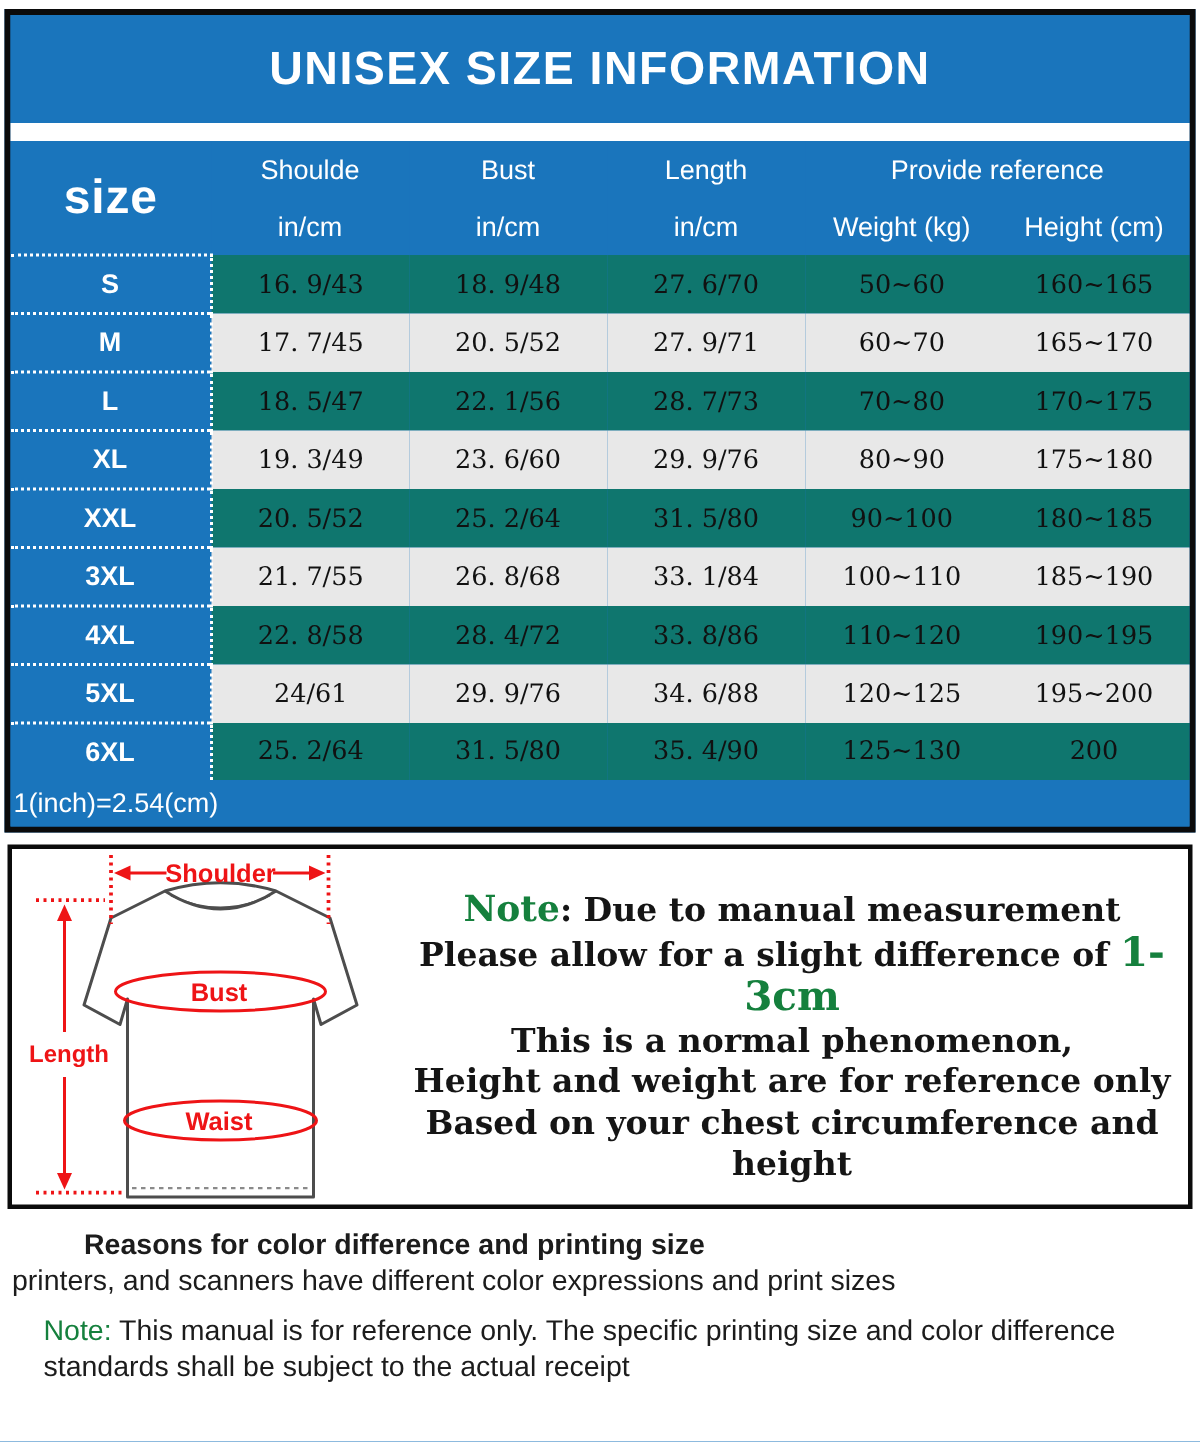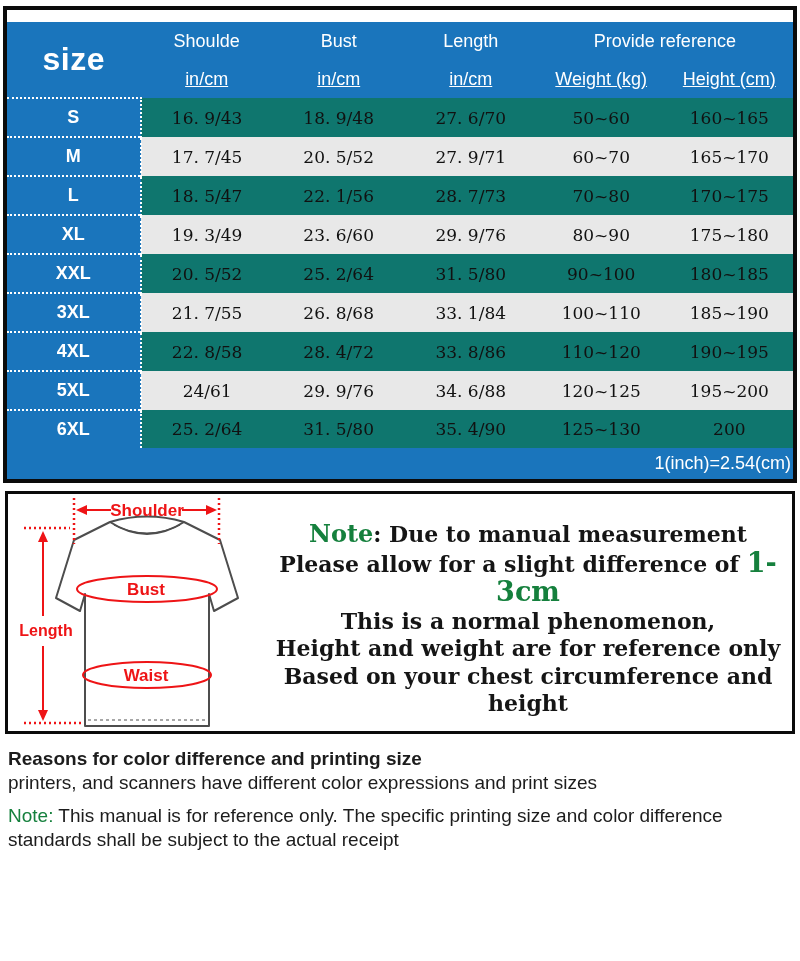--- a/index.html
+++ b/index.html
@@ -13,36 +13,36 @@
   .banner{height:72px;display:flex;align-items:center;justify-content:center;background:#1a75bc;}
   .banner-title{color:#fff;font-size:31px;font-weight:bold;letter-spacing:1px;}
   .stripe{height:12px;background:#ffffff;}
   table.size-table{width:100%;border-collapse:collapse;table-layout:fixed;}
   table.size-table th,table.size-table td{border:none;padding:0 2px;}
   thead th{
     background:#1a75bc;color:#fff;font-weight:normal;font-size:18px;height:38px;text-align:center;
   }
   th.size-th{font-size:32px;font-weight:bold;letter-spacing:.5px;border-right:2px dotted #fff;}
   thead th + th{border-left:2px dotted #fff;}
-  thead tr + tr th{border-top:2px dotted #fff;text-decoration:underline;}
+  thead tr + tr th{border-top:2px dotted #fff;}
   tbody td{
     height:37px;text-align:center;color:#111;font-size:17px;
     font-family:"DejaVu Serif","Liberation Serif",serif;background:#0f766e;
   }
   tbody td.size-cell{
     background:#1a75bc;color:#fff;font-family:"Liberation Sans",sans-serif;
     font-weight:bold;font-size:18px;border-right:2px dotted #fff;
   }
   tbody tr:nth-child(even) td:not(.size-cell){background:#e8e8e8;}
   tbody td + td + td{border-left:2px dotted #9aa0a6;}
   tbody tr + tr td{border-top:2px dotted #9aa0a6;}
   tbody tr + tr td.size-cell{border-top:2px dotted #fff;}
   tbody tr:first-child td.size-cell{border-top:2px dotted #fff;}
   tfoot td{
-    background:#1a75bc;color:#fff;height:31px;text-align:right;font-size:18px;
+    background:#1a75bc;color:#fff;height:31px;text-align:left;font-size:18px;
     border-top:2px dotted #fff;
   }
   
   .frame2{margin:8px 5px 0 5px;border:3px solid #0b0b0b;height:237px;position:relative;background:#fff;}
   .tee{position:absolute;left:2px;top:0;}
   .shirt{fill:#ffffff;stroke:#4d4d4d;stroke-width:2;stroke-linejoin:round;}
   .collar{fill:none;stroke:#4d4d4d;stroke-width:2;}
   .collar2{fill:none;stroke:#4d4d4d;stroke-width:1.2;}
   .hem{stroke:#8a8a8a;stroke-width:1.5;stroke-dasharray:3 3;fill:none;}
   .rline{stroke:#ee1416;stroke-width:2;fill:none;}
@@ -52,27 +52,30 @@
   .note-block{
     position:absolute;left:262px;right:6px;top:26px;text-align:center;
     font-family:"DejaVu Serif","Liberation Serif",serif;font-weight:600;
     font-size:22px;line-height:27.5px;color:#151515;
   }
   .n-red{color:#15803d;}
   .n-big{font-size:24px;}
   .n-bigger{font-size:27px;}
   
   .bottom-text{margin:13px 8px 0 8px;font-size:19px;line-height:23.5px;color:#1c1c1c;}
-  .bt-heading{font-weight:bold;}
-  .bt-note{margin-top:10px;}
+  .bt-heading{font-weight:bold;margin-left:48px;}
+  .bt-note{margin-top:10px;margin-left:21px;}
 </style>
 </head>
 <body>
 
 <div class="frame1">
+  <div class="banner">
+    <span class="banner-title">UNISEX SIZE INFORMATION</span>
+  </div>
   <div class="stripe"></div>
   <table class="size-table">
     <colgroup>
       <col style="width:17%">
         <col style="width:16.8%">
         <col style="width:16.8%">
       <col style="width:16.8%">
         <col style="width:16.4%">
         <col style="width:16.2%">
     </colgroup>

